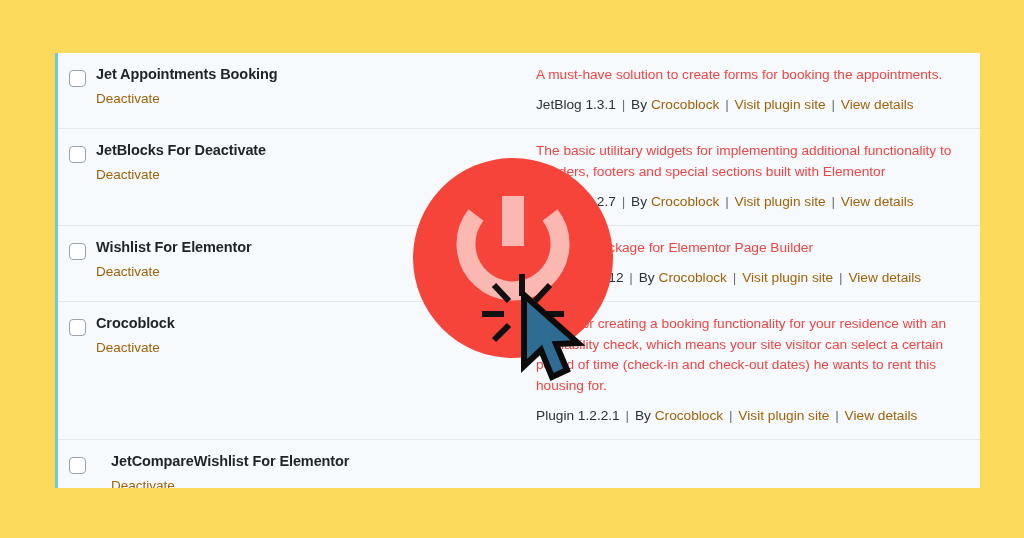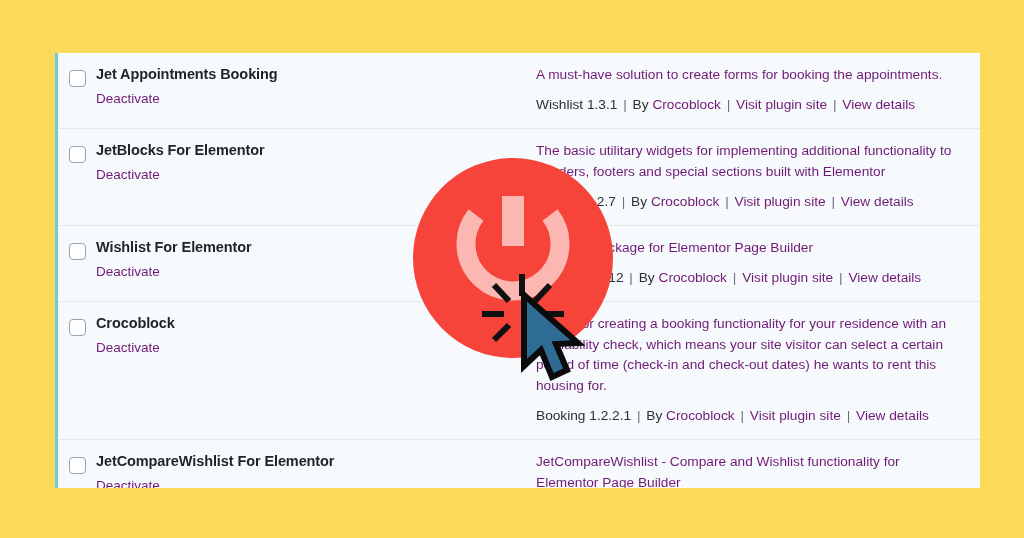--- a/index.html
+++ b/index.html
@@ -43,21 +43,21 @@
   }
 
   .prow {
     position: relative;
     display: flex;
     box-sizing: border-box;
     background: #F6FAFD;
     border-bottom: 1px solid #E3E8EC;
     padding: 12px 0 14px 0;
   }
-  .prow:last-child { border-bottom: none; }
+  .prow:last-child { border-bottom: none; gap: 15px; }
 
   .cb-cell {
     width: 38px;
     flex: 0 0 38px;
     display: flex;
     justify-content: center;
     padding-top: 5px;
   }
 
   .checkbox {
@@ -86,34 +86,34 @@
     letter-spacing: -0.1px;
   }
 
   .pactions {
     margin-top: 7px;
     font-size: 13.5px;
     line-height: 1.3;
   }
 
   .plink {
-    color: #701a75;
+    color: #a16207;
     text-decoration: none;
     cursor: pointer;
   }
 
   .desc-cell {
     flex: 1 1 auto;
     padding-right: 16px;
     box-sizing: border-box;
   }
 
   .pdesc {
     font-size: 13.7px;
-    color: #701a75;
+    color: #ef4444;
     line-height: 1.52;
     max-width: 432px;
   }
 
   .pmeta {
     margin-top: 9px;
     font-size: 13.7px;
     color: #2b3137;
     line-height: 1.4;
   }
@@ -175,29 +175,29 @@
         <div class="prow">
           <div class="cb-cell">
             <span class="checkbox"></span>
           </div>
           <div class="name-cell">
             <div class="pname">Jet Appointments Booking</div>
             <div class="pactions"><a class="plink">Deactivate</a></div>
           </div>
           <div class="desc-cell">
             <div class="pdesc">A must-have solution to create forms for booking the appointments.</div>
-            <div class="pmeta"><span class="vlabel">Wishlist 1.3.1</span> <span class="sep">|</span> <span>By</span> <a class="plink">Crocoblock</a> <span class="sep">|</span> <a class="plink">Visit plugin site</a> <span class="sep">|</span> <a class="plink">View details</a></div>
-          </div>
-        </div>
-        <div class="prow">
-          <div class="cb-cell">
-            <span class="checkbox"></span>
-          </div>
-          <div class="name-cell">
-            <div class="pname">JetBlocks For Elementor</div>
+            <div class="pmeta"><span class="vlabel">JetBlog 1.3.1</span> <span class="sep">|</span> <span>By</span> <a class="plink">Crocoblock</a> <span class="sep">|</span> <a class="plink">Visit plugin site</a> <span class="sep">|</span> <a class="plink">View details</a></div>
+          </div>
+        </div>
+        <div class="prow">
+          <div class="cb-cell">
+            <span class="checkbox"></span>
+          </div>
+          <div class="name-cell">
+            <div class="pname">JetBlocks For Deactivate</div>
             <div class="pactions"><a class="plink">Deactivate</a></div>
           </div>
           <div class="desc-cell">
             <div class="pdesc">The basic utilitary widgets for implementing additional functionality to headers, footers and special sections built with Elementor</div>
             <div class="pmeta"><span class="vlabel">Version 1.2.7</span> <span class="sep">|</span> <span>By</span> <a class="plink">Crocoblock</a> <span class="sep">|</span> <a class="plink">Visit plugin site</a> <span class="sep">|</span> <a class="plink">View details</a></div>
           </div>
         </div>
         <div class="prow">
           <div class="cb-cell">
             <span class="checkbox"></span>
@@ -214,33 +214,30 @@
         <div class="prow">
           <div class="cb-cell">
             <span class="checkbox"></span>
           </div>
           <div class="name-cell">
             <div class="pname">Crocoblock</div>
             <div class="pactions"><a class="plink">Deactivate</a></div>
           </div>
           <div class="desc-cell">
             <div class="pdesc">Plugin for creating a booking functionality for your residence with an availability check, which means your site visitor can select a certain period of time (check-in and check-out dates) he wants to rent this housing for.</div>
-            <div class="pmeta"><span class="vlabel">Booking 1.2.2.1</span> <span class="sep">|</span> <span>By</span> <a class="plink">Crocoblock</a> <span class="sep">|</span> <a class="plink">Visit plugin site</a> <span class="sep">|</span> <a class="plink">View details</a></div>
+            <div class="pmeta"><span class="vlabel">Plugin 1.2.2.1</span> <span class="sep">|</span> <span>By</span> <a class="plink">Crocoblock</a> <span class="sep">|</span> <a class="plink">Visit plugin site</a> <span class="sep">|</span> <a class="plink">View details</a></div>
           </div>
         </div>
         <div class="prow">
           <div class="cb-cell">
             <span class="checkbox"></span>
           </div>
           <div class="name-cell">
             <div class="pname">JetCompareWishlist For Elementor</div>
             <div class="pactions"><a class="plink">Deactivate</a></div>
-          </div>
-          <div class="desc-cell">
-            <div class="pdesc">JetCompareWishlist - Compare and Wishlist functionality for Elementor Page Builder</div>
           </div>
         </div>
       </div>
   </div>
 
   <div class="power-overlay">
     <div class="power-circle"></div>
     <svg class="power-glyph" viewBox="0 0 200 200">
       <path d="M100 38 L100 88" stroke="#FBB7B2" stroke-width="22" stroke-linecap="butt" fill="none"></path>
       <path d="M63 57 A47 47 0 1 0 137 57" stroke="#FBB7B2" stroke-width="19" fill="none" stroke-linecap="butt"></path>

